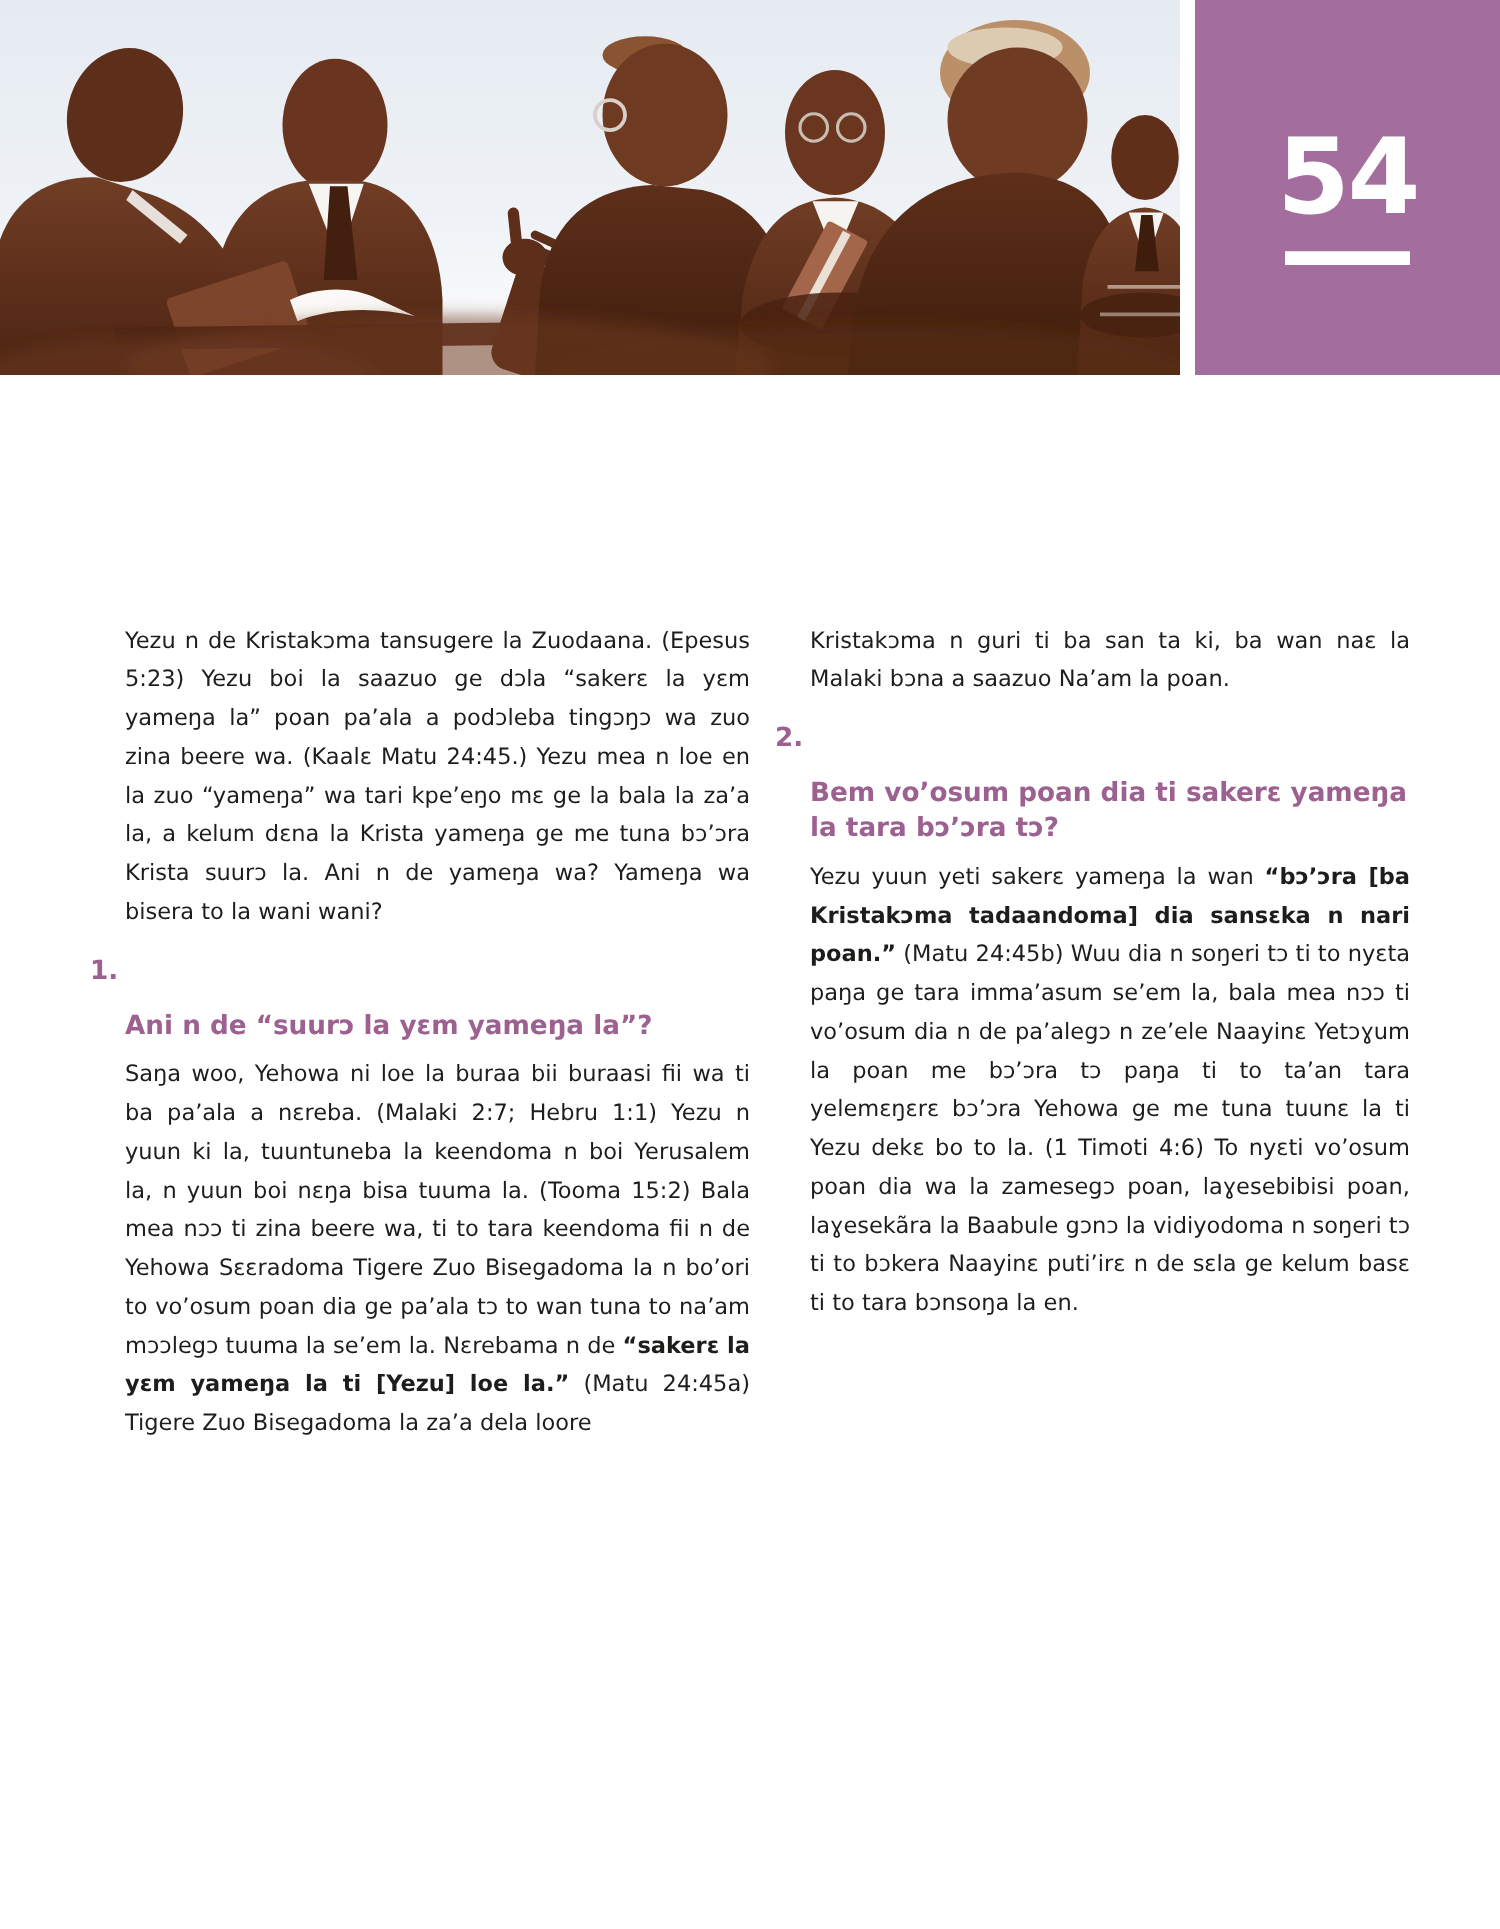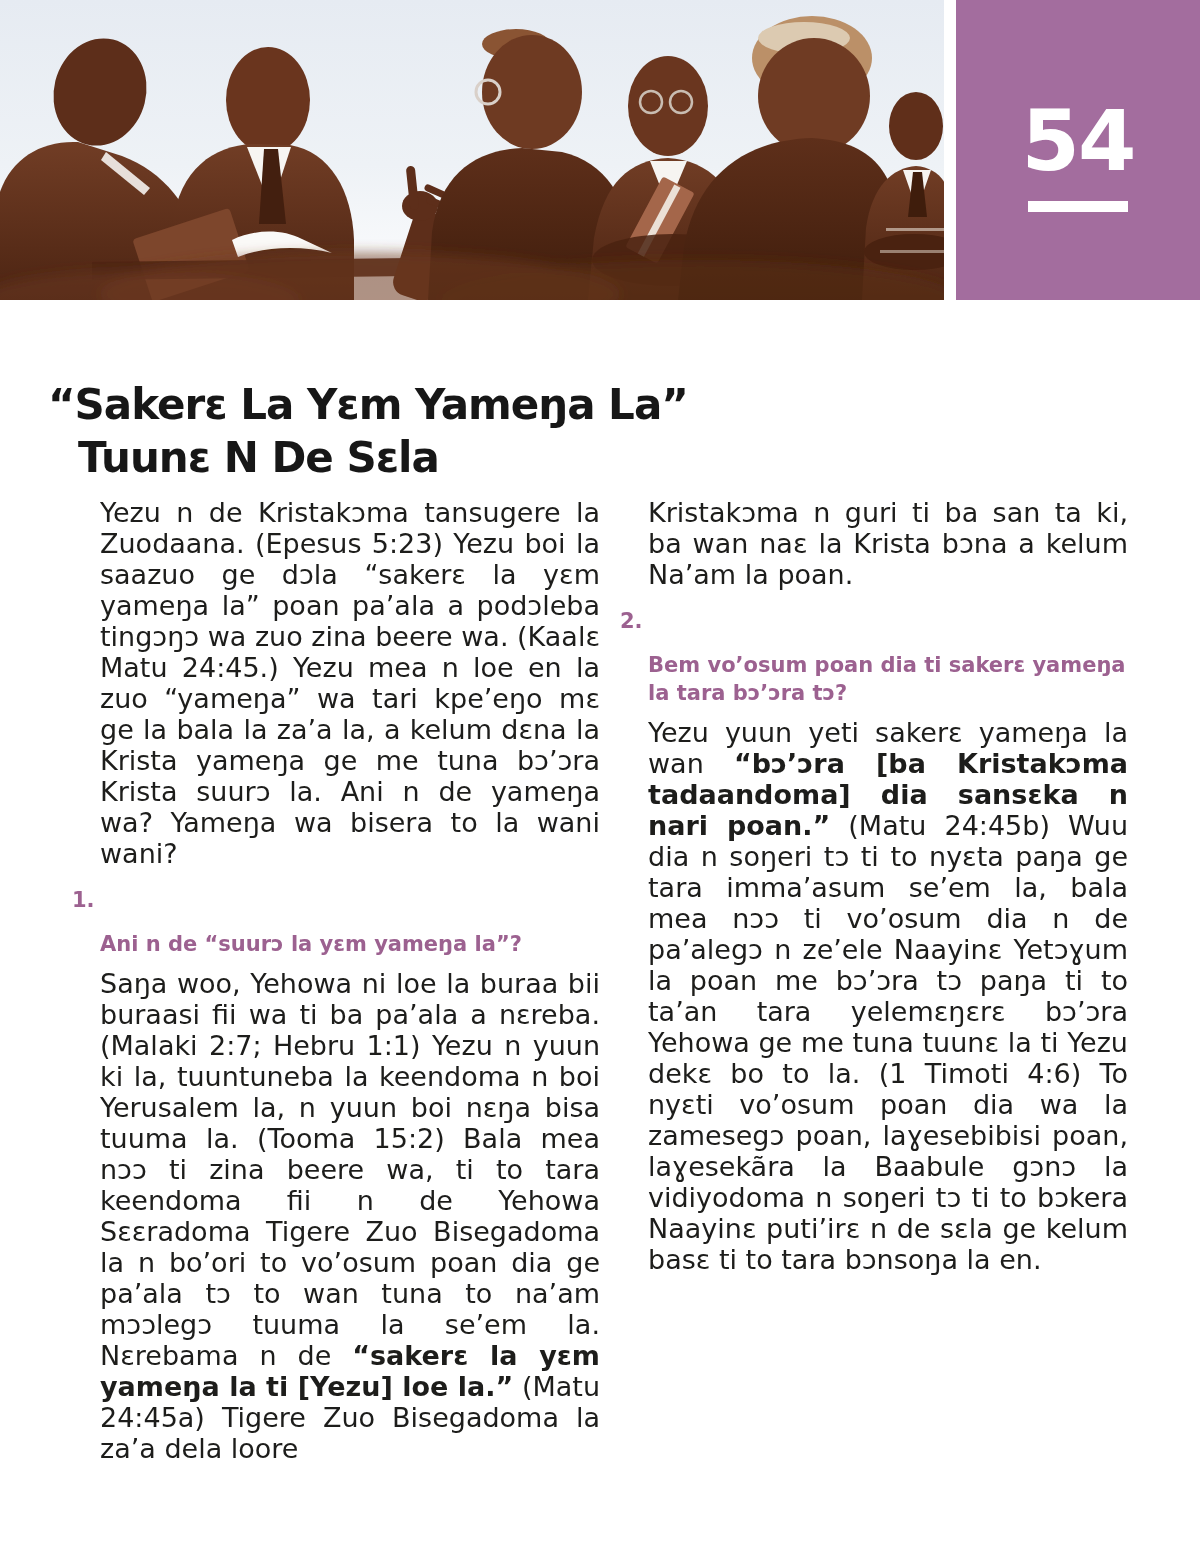--- a/index.html
+++ b/index.html
@@ -36,21 +36,21 @@
   }
   .title .line2 { margin-left: 30px; }
 
   
   .col { position: absolute; top: 497px; }
   .col-left  { left: 72px;  width: 528px; }
   .col-right { left: 620px; width: 508px; }
 
   .para {
     margin: 0 0 0 28px;
-    font-size: 27px; line-height: 31px;
+    font-size: 18px; line-height: 31px;
     text-align: justify;
   }
   .para b { font-weight: 700; }
 
   .question {
     display: flex; align-items: flex-start;
     margin: 17px 0 10px 0;
     color: var(--heading, #9c6190);
     font-weight: 700; font-size: 21px; line-height: 28px;
   }
@@ -155,35 +155,31 @@
     </svg>
 
     <div class="header-gap"></div>
 
     <div class="badge">
       <div class="badge-number">54</div>
       <div class="badge-underline"></div>
     </div>
   </div>
 
-  <h1 class="title">
-    <div class="line1">“Sakerɛ La Yɛm Yameŋa La”</div>
-    <div class="line2">Tuunɛ N De Sɛla</div>
-  </h1>
 
   <div class="col col-left">
       <p class="para"><span>Yezu n de Kristakɔma tansugere la Zuodaana. (Epesus 5:23) Yezu boi la saazuo ge dɔla “sakerɛ la yɛm yameŋa la” poan pa’ala a podɔleba tingɔŋɔ wa zuo zina beere wa. (Kaalɛ Matu 24:45.) Yezu mea n loe en la zuo “yameŋa” wa tari kpe’eŋo mɛ ge la bala la za’a la, a kelum dɛna la Krista yameŋa ge me tuna bɔ’ɔra Krista suurɔ la. Ani n de yameŋa wa? Yameŋa wa bisera to la wani wani?</span></p>
       <div class="question">
         <span class="q-num">1.</span>
         <span class="q-text"><span>Ani n de “suurɔ la yɛm yameŋa la”?</span></span>
       </div>
       <p class="para"><span>Saŋa woo, Yehowa ni loe la buraa bii buraasi fii wa ti ba pa’ala a nɛreba. (Malaki 2:7; Hebru 1:1) Yezu n yuun ki la, tuuntuneba la keendoma n boi Yerusalem la, n yuun boi nɛŋa bisa tuuma la. (Tooma 15:2) Bala mea nɔɔ ti zina beere wa, ti to tara keendoma fii n de Yehowa Sɛɛradoma Tigere Zuo Bisegadoma la n bo’ori to vo’osum poan dia ge pa’ala tɔ to wan tuna to na’am mɔɔlegɔ tuuma la se’em la. Nɛrebama n de </span><b>“sakerɛ la yɛm yameŋa la ti [Yezu] loe la.”</b><span> (Matu 24:45a) Tigere Zuo Bisegadoma la za’a dela loore</span></p>
     </div>
   <div class="col col-right">
-      <p class="para"><span>Kristakɔma n guri ti ba san ta ki, ba wan naɛ la Krista bɔna a kelum Na’am la poan.</span></p>
+      <p class="para"><span>Kristakɔma n guri ti ba san ta ki, ba wan naɛ la Malaki bɔna a saazuo Na’am la poan.</span></p>
       <div class="question">
         <span class="q-num">2.</span>
         <span class="q-text"><span>Bem vo’osum poan dia ti sakerɛ yameŋa la tara bɔ’ɔra tɔ?</span></span>
       </div>
       <p class="para"><span>Yezu yuun yeti sakerɛ yameŋa la wan </span><b>“bɔ’ɔra [ba Kristakɔma tadaandoma] dia sansɛka n nari poan.”</b><span> (Matu 24:45b) Wuu dia n soŋeri tɔ ti to nyɛta paŋa ge tara imma’asum se’em la, bala mea nɔɔ ti vo’osum dia n de pa’alegɔ n ze’ele Naayinɛ Yetɔɣum la poan me bɔ’ɔra tɔ paŋa ti to ta’an tara yelemɛŋɛrɛ bɔ’ɔra Yehowa ge me tuna tuunɛ la ti Yezu dekɛ bo to la. (1 Timoti 4:6) To nyɛti vo’osum poan dia wa la zamesegɔ poan, laɣesebibisi poan, laɣesekãra la Baabule gɔnɔ la vidiyodoma n soŋeri tɔ ti to bɔkera Naayinɛ puti’irɛ n de sɛla ge kelum basɛ ti to tara bɔnsoŋa la en.</span></p>
     </div>
 
 </div>
 
 </body></html>

